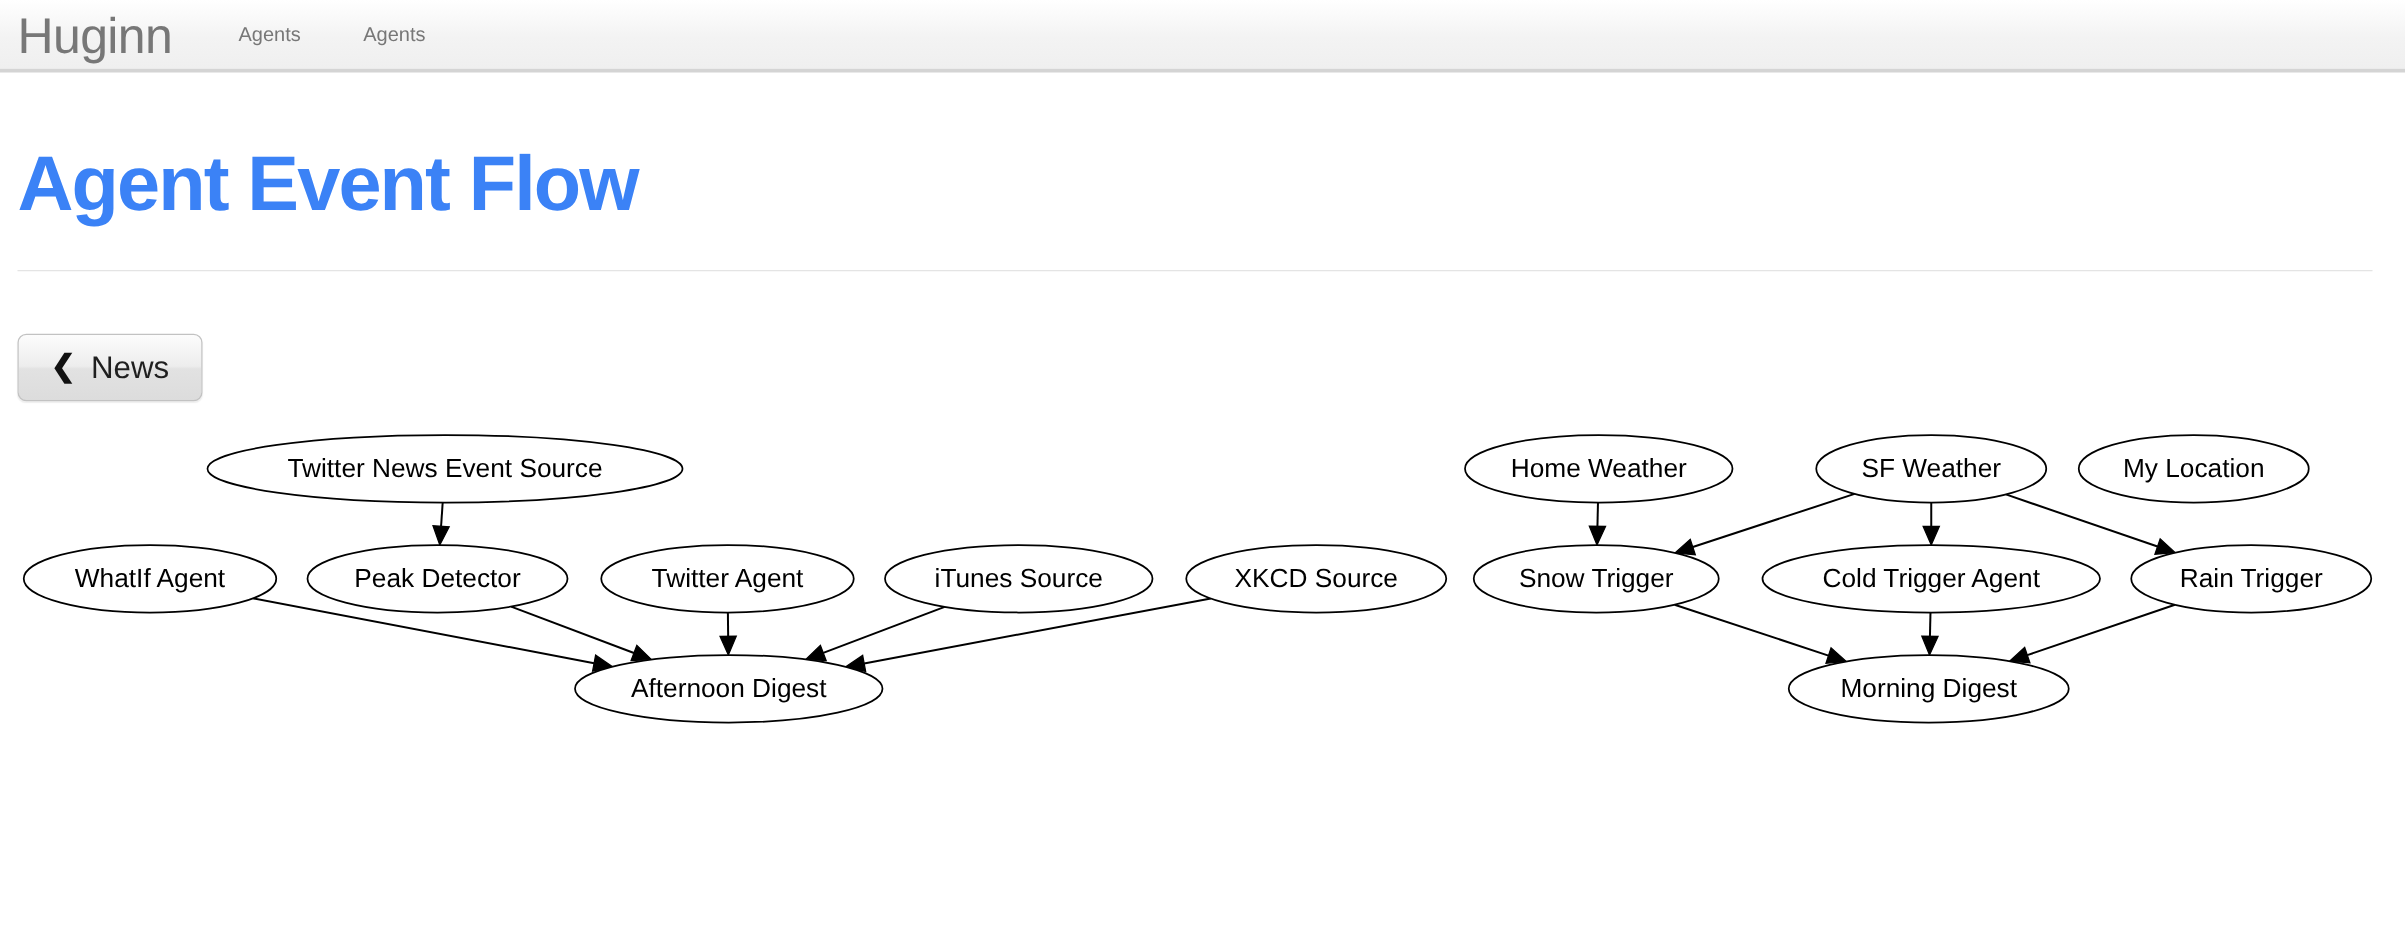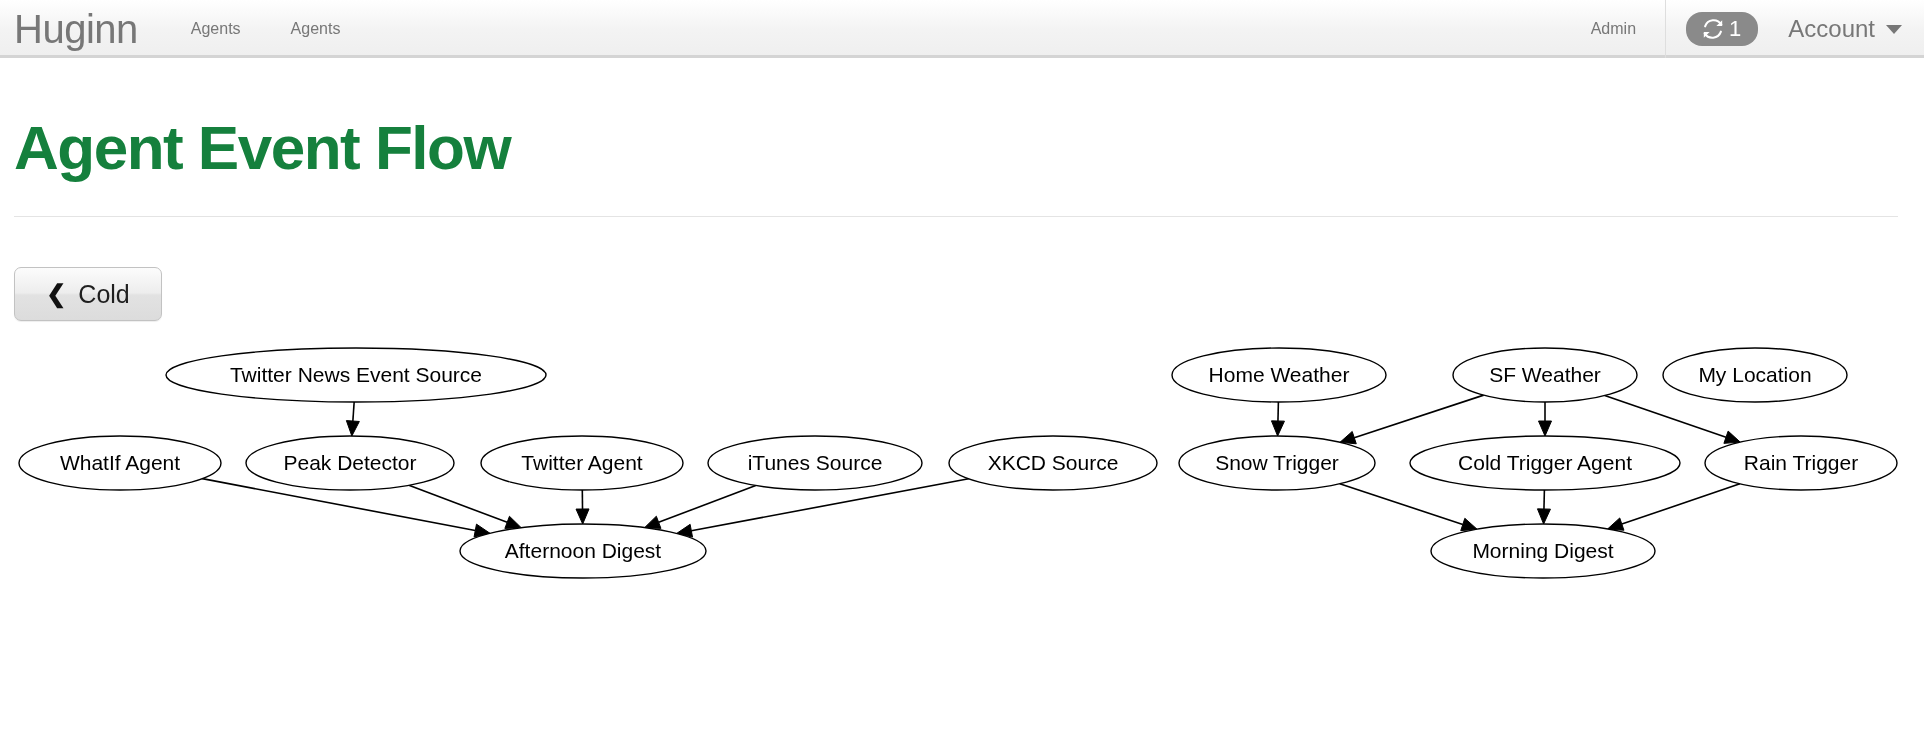--- a/index.html
+++ b/index.html
@@ -96,21 +96,21 @@
     position: absolute;
     left: 0; top: 58px;
     width: 1924px;
   }
   .page-title {
     position: absolute;
     left: 14px;
     top: 54px;
     font-size: 62px;
     font-weight: bold;
-    color: #15803d;
+    color: #3b82f6;
     letter-spacing: -1.5px;
     white-space: nowrap;
   }
   .hr {
     position: absolute;
     left: 14px;
     top: 158px;
     width: 1884px;
     height: 1px;
     background: #e4e4e4;
@@ -174,47 +174,28 @@
 </style>
 </head>
 <body>
 
 <div class="navbar">
   <div class="nav-left">
     <a class="brand">Huginn</a>
     <a class="nav-link">Agents</a>
     <a class="nav-link">Agents</a>
   </div>
-  <div class="nav-right">
-    <a class="nav-link">Admin</a>
-    <div class="nav-divider"></div>
-    <div class="badge-pill">
-      <span>
-        <svg width="24" height="24" viewBox="0 0 24 24" aria-hidden="true">
-          <path d="M20.3 7.6A9 9 0 0 0 4.1 9.3" fill="none" stroke="#ffffff" stroke-width="2.1" stroke-linecap="round"></path>
-          <polygon points="21.2,3.2 21.2,9.0 15.4,9.0" fill="#ffffff"></polygon>
-          <path d="M3.7 16.4A9 9 0 0 0 19.9 14.7" fill="none" stroke="#ffffff" stroke-width="2.1" stroke-linecap="round"></path>
-          <polygon points="2.8,20.8 2.8,15.0 8.6,15.0" fill="#ffffff"></polygon>
-        </svg>
-      </span>
-      <span>1</span>
-    </div>
-    <a class="account">
-      <span>Account</span>
-      <span class="caret"></span>
-    </a>
-  </div>
 </div>
 
 <div class="container">
   <div class="page-title">Agent Event Flow</div>
   <div class="hr"></div>
   <div class="back-btn">
     <span class="chev-left">❮</span>
-    <span>Cold</span>
+    <span>News</span>
   </div>
 </div>
 
 <svg id="graph" viewBox="0 0 1924 420">
   <g id="edge-layer">
       <path class="edge" d="M 354.1591773121767 121.99873275474103 L 352.8609790773408 141.03897353233427"></path>
       <polygon class="arrow" points="351.84062075528016,156.00422892255736 346.3760350749108,140.5968182594413 359.3459230797708,141.48112880522723"></polygon>
       <path class="edge" d="M 202.31546327035107 198.6452716366974 L 475.2765106172752 250.5255570935642"></path>
       <polygon class="arrow" points="490.01270226748625,253.3263883359369 474.0628170789137,256.91124014198897 476.4902041556367,244.13987404513944"></polygon>
       <path class="edge" d="M 408.9126384388781 205.2502668782029 L 507.16001678963966 242.3565728647566"></path>

